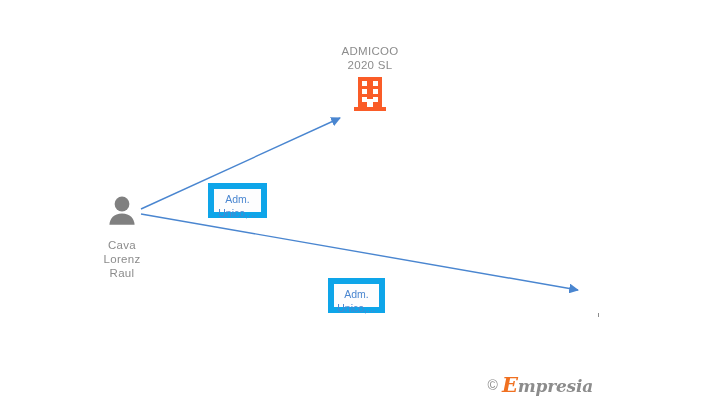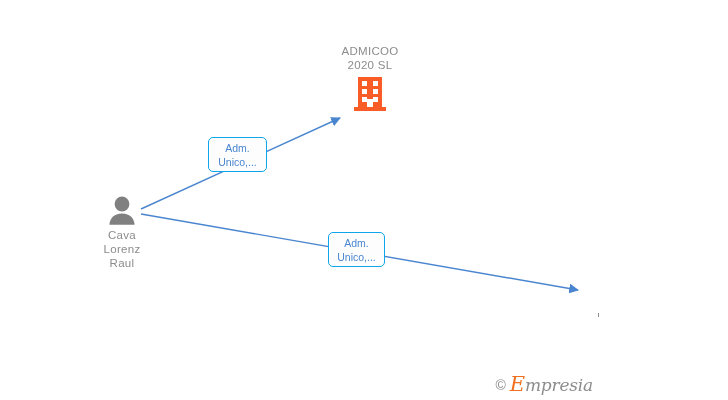--- a/index.html
+++ b/index.html
@@ -45,37 +45,38 @@
     font-size: 11.5px;
     line-height: 14px;
     letter-spacing: .3px;
     color: #8c8c8c;
     white-space: pre-line;
   }
   .node-label.above {
     margin-bottom: 4px;
   }
   .node-label.below {
-    margin-top: 2px;
+    margin-top: 12px;
   }
 
   
   .edge-label {
     position: absolute;
     box-sizing: border-box;
     background: #fdfdfe;
-    border: 1px solid #0ea5e9;
-    border-radius: 5px;
+    border: 6px solid #0ea5e9;
+    border-radius: 0;
     color: #4a86d0;
     font-size: 10.5px;
     line-height: 14px;
     text-align: center;
     padding-top: 3px;
     white-space: pre-line;
     box-shadow: 0 0 0 0 rgba(0,0,0,0);
+    margin-top: 46px;
   }
 
   
   #watermark {
     position: absolute;
     right: 6px;
     bottom: 5px;
     display: flex;
     align-items: center;
     gap: 4px;
@@ -86,20 +87,21 @@
     color: #8c8c8c;
     line-height: 1;
   }
   #watermark .brand {
     font-family: "DejaVu Serif", serif;
     font-style: italic;
     font-size: 17px;
     line-height: 1;
     color: #8c8c8c;
     letter-spacing: -.2px;
+    font-weight: bold;
   }
   #watermark .brand .cap {
     color: #f07020;
     font-size: 21px;
   }
 </style>
 </head>
 <body>
 
 <div id="canvas">

